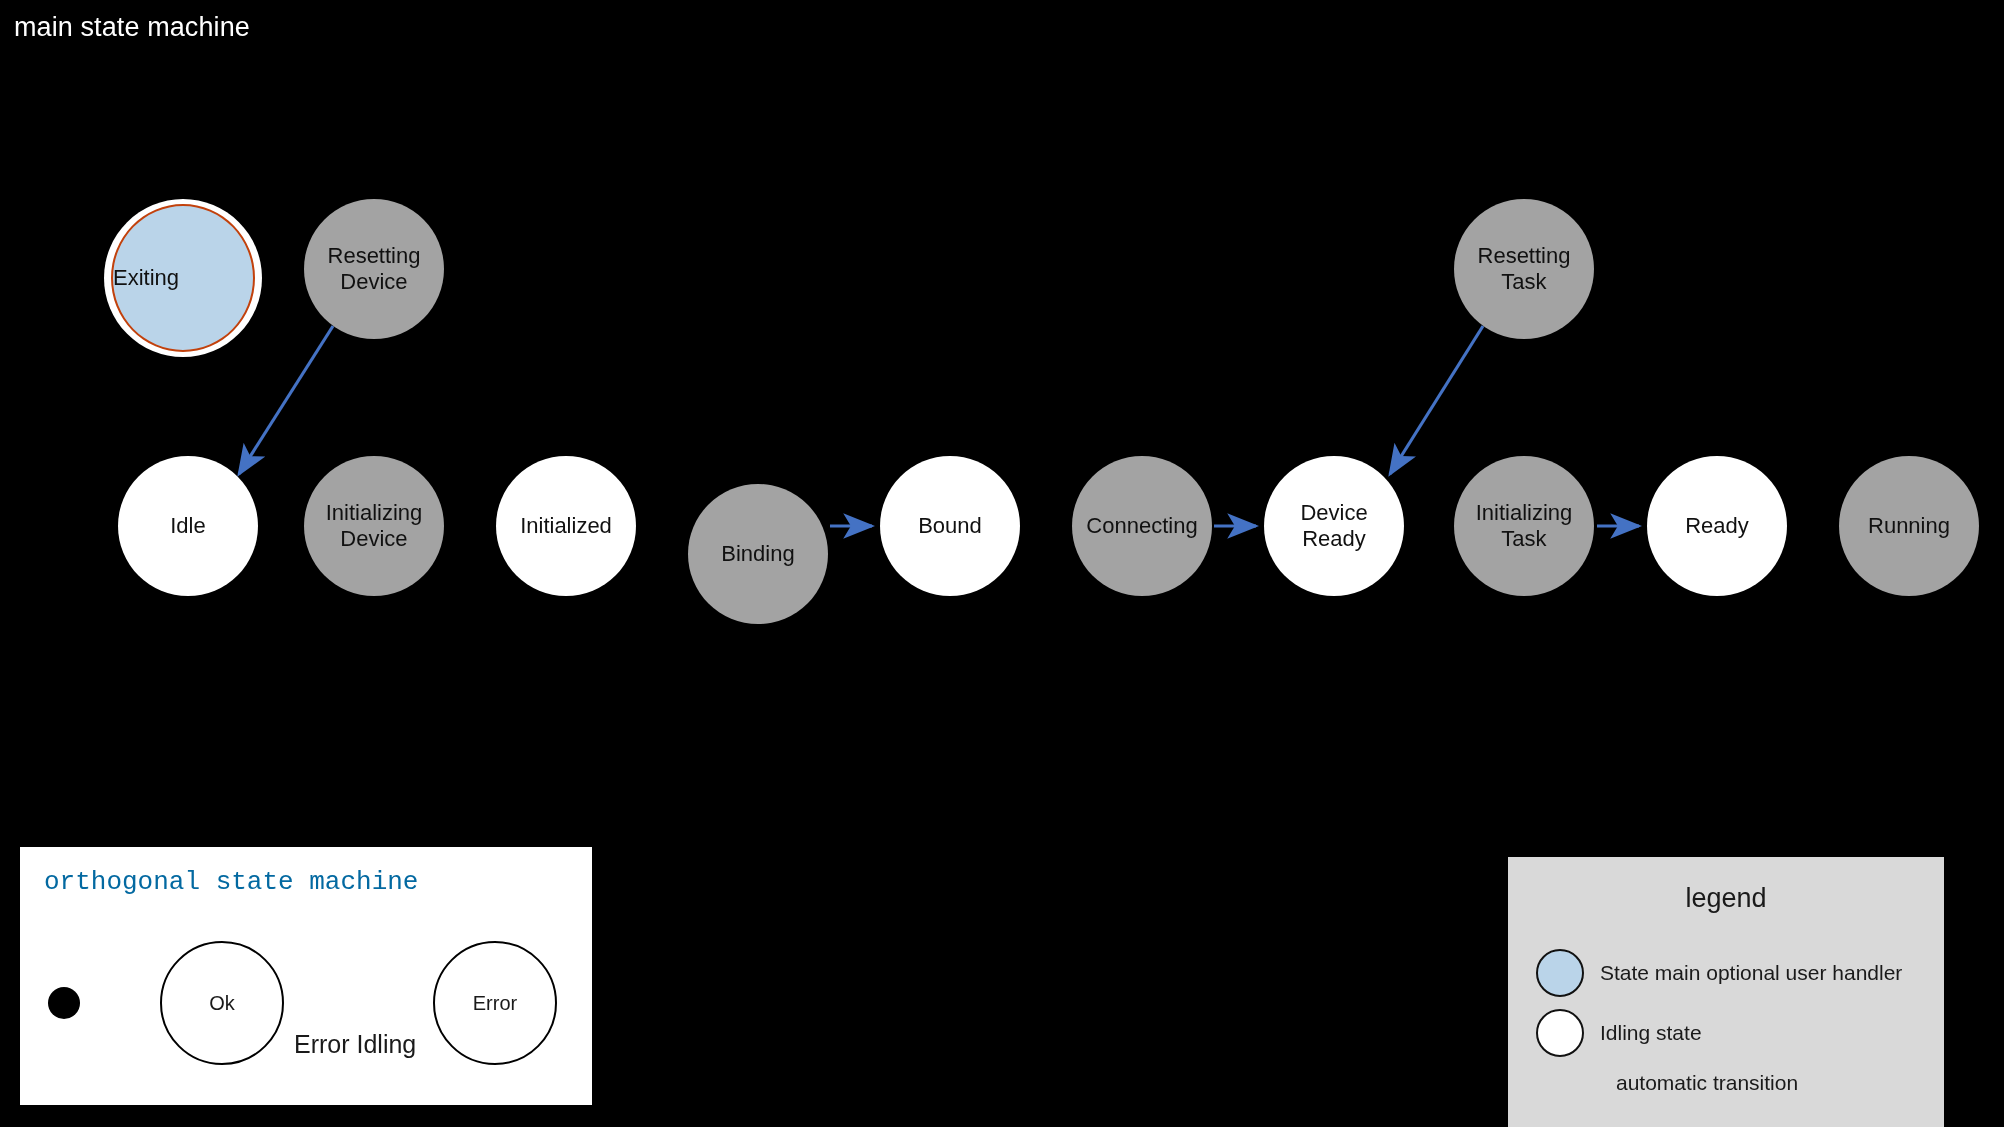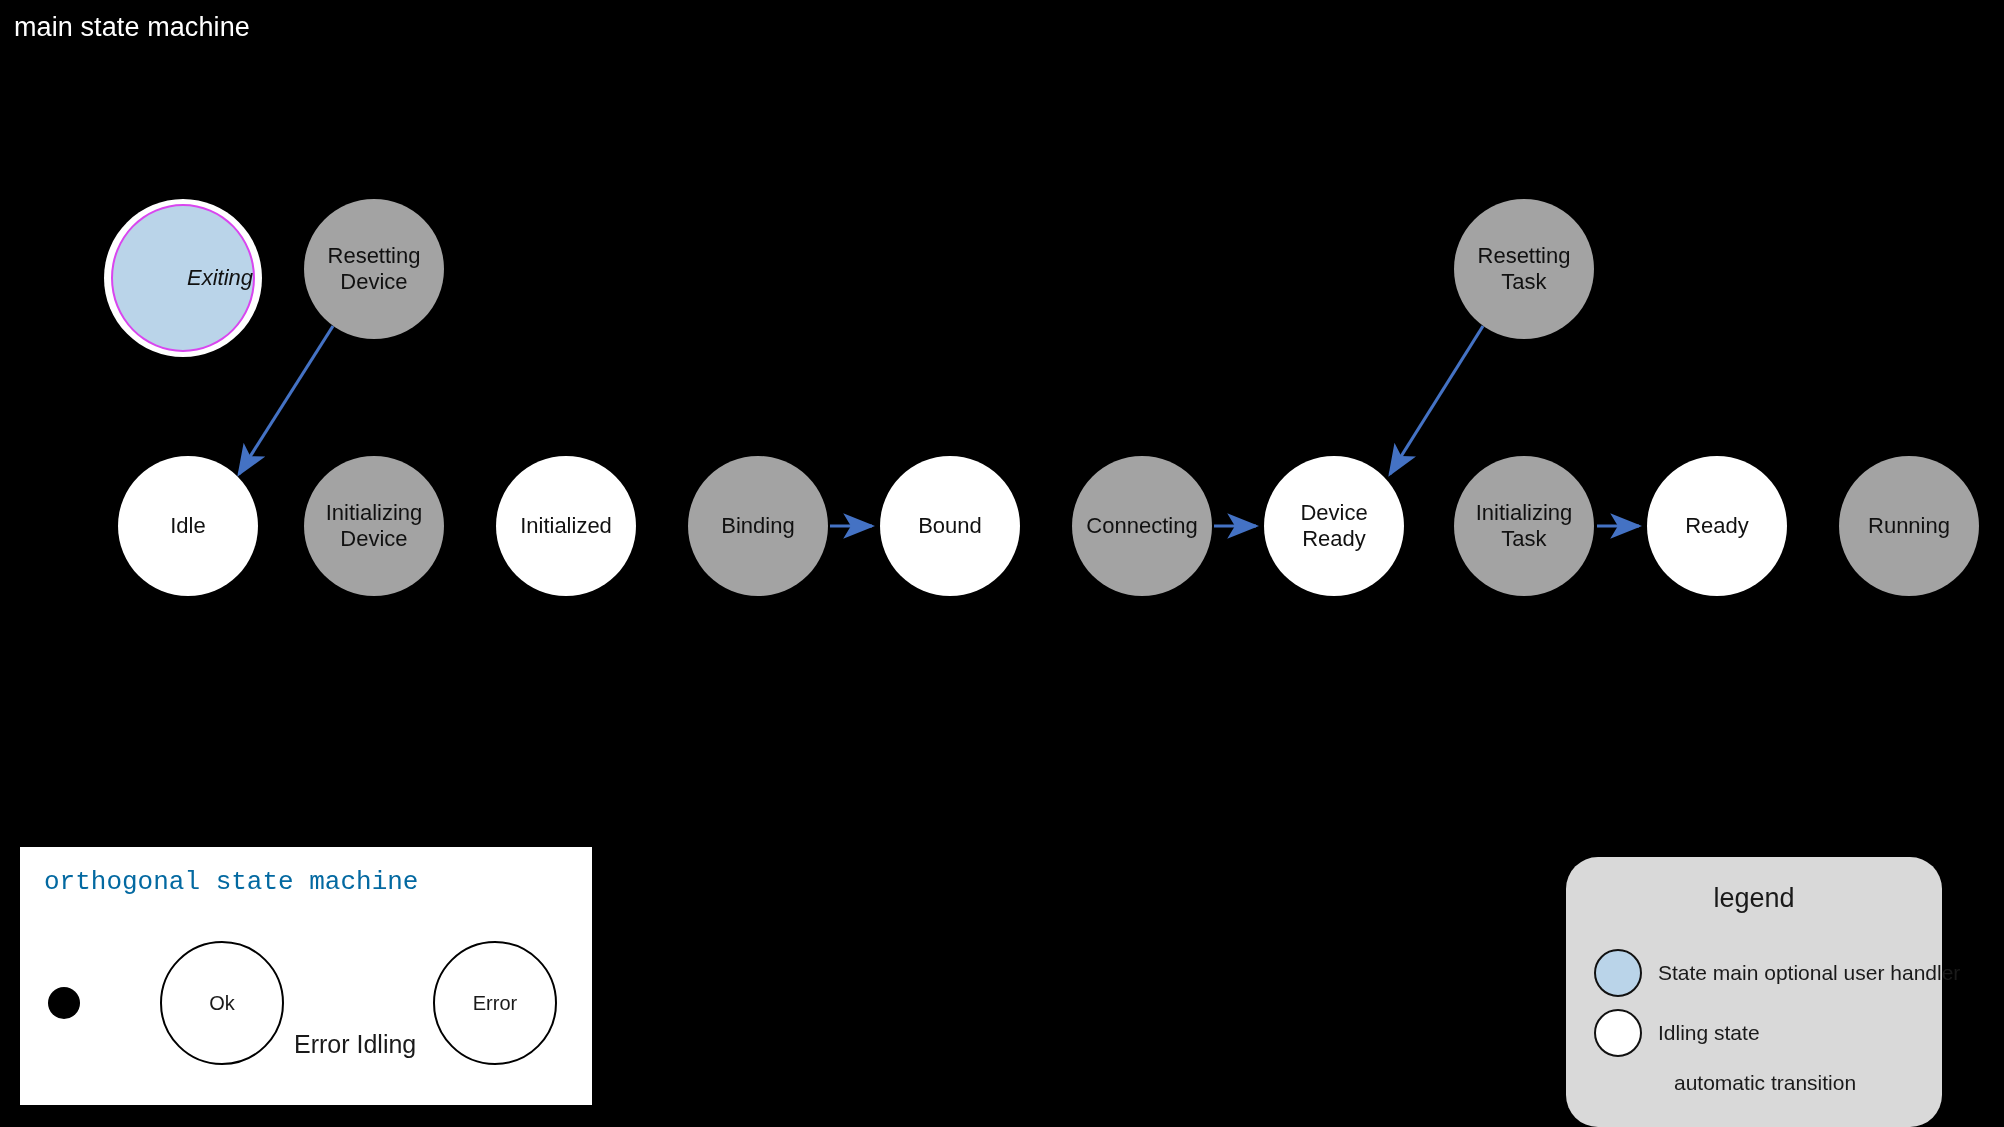--- a/index.html
+++ b/index.html
@@ -56,25 +56,24 @@
   
   .node.double {
     background: #ffffff;
     padding: 7px;
   }
   .node.double .inner {
     width: 100%;
     height: 100%;
     border-radius: 50%;
     background: #bad4e9;
-    border: 2px solid #d946ef;
+    border: 2px solid #c2410c;
     display: flex;
     align-items: center;
-    justify-content: flex-end;
-    font-style: italic;
+    justify-content: flex-start;
   }
 
   
   .ortho-panel {
     position: absolute;
     background: #ffffff;
     box-sizing: border-box;
   }
   .ortho-title {
     position: absolute;
@@ -229,21 +228,21 @@
 
 <div class="node blue" style="left:304px; top:456px; width:140px; height:140px;">
   <span class="lbl">Initializing
 Device</span>
 </div>
 
 <div class="node white" style="left:496px; top:456px; width:140px; height:140px;">
   <span class="lbl">Initialized</span>
 </div>
 
-<div class="node blue" style="left:688px; top:456px; width:140px; height:140px;justify-content:center;">
+<div class="node blue" style="left:688px; top:484px; width:140px; height:140px;justify-content:center;">
   <span class="lbl">Binding</span>
 </div>
 
 <div class="node white" style="left:880px; top:456px; width:140px; height:140px;">
   <span class="lbl">Bound</span>
 </div>
 
 <div class="node blue" style="left:1072px; top:456px; width:140px; height:140px;">
   <span class="lbl">Connecting</span>
 </div>
@@ -275,21 +274,21 @@
     <span>Error</span>
   </div>
 
   <div class="ortho-node" style="left:140px; top:94px; width:124px; height:124px;">
     <span>Ok</span>
   </div>
 
   <div class="ortho-edge-label" style="left:274px; top:183px;">Error Idling</div>
 </div>
 
-<div class="legend-panel" style="left:1566px; top:857px; width:376px; height:270px;border-radius:32px;">
+<div class="legend-panel" style="left:1508px; top:857px; width:436px; height:270px;">
   <div class="legend-title">legend</div>
 
   <div class="legend-row" style="top:92px;">
     <span class="legend-swatch blue"></span>
     <span class="legend-label">State main optional user handler</span>
   </div>
 
   <div class="legend-row" style="top:152px;">
     <span class="legend-swatch white"></span>
     <span class="legend-label">Idling state</span>

